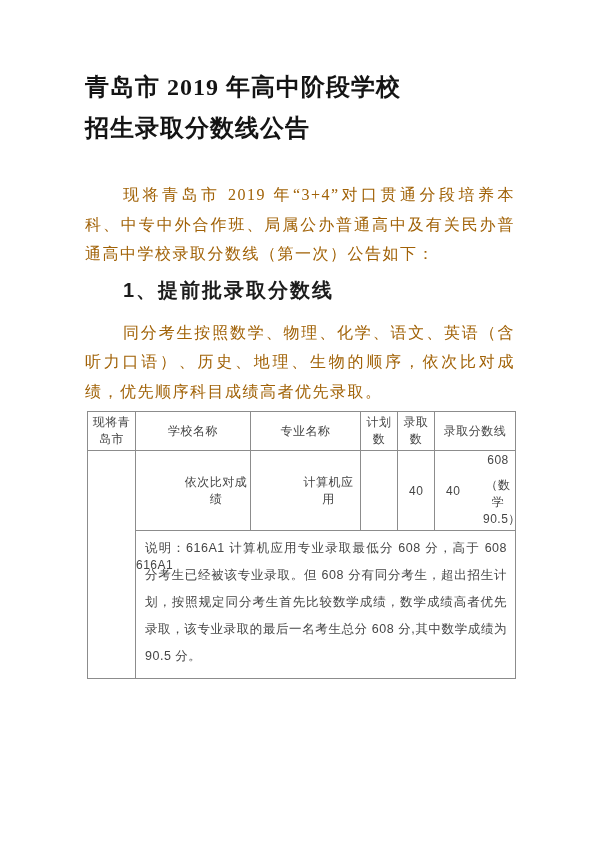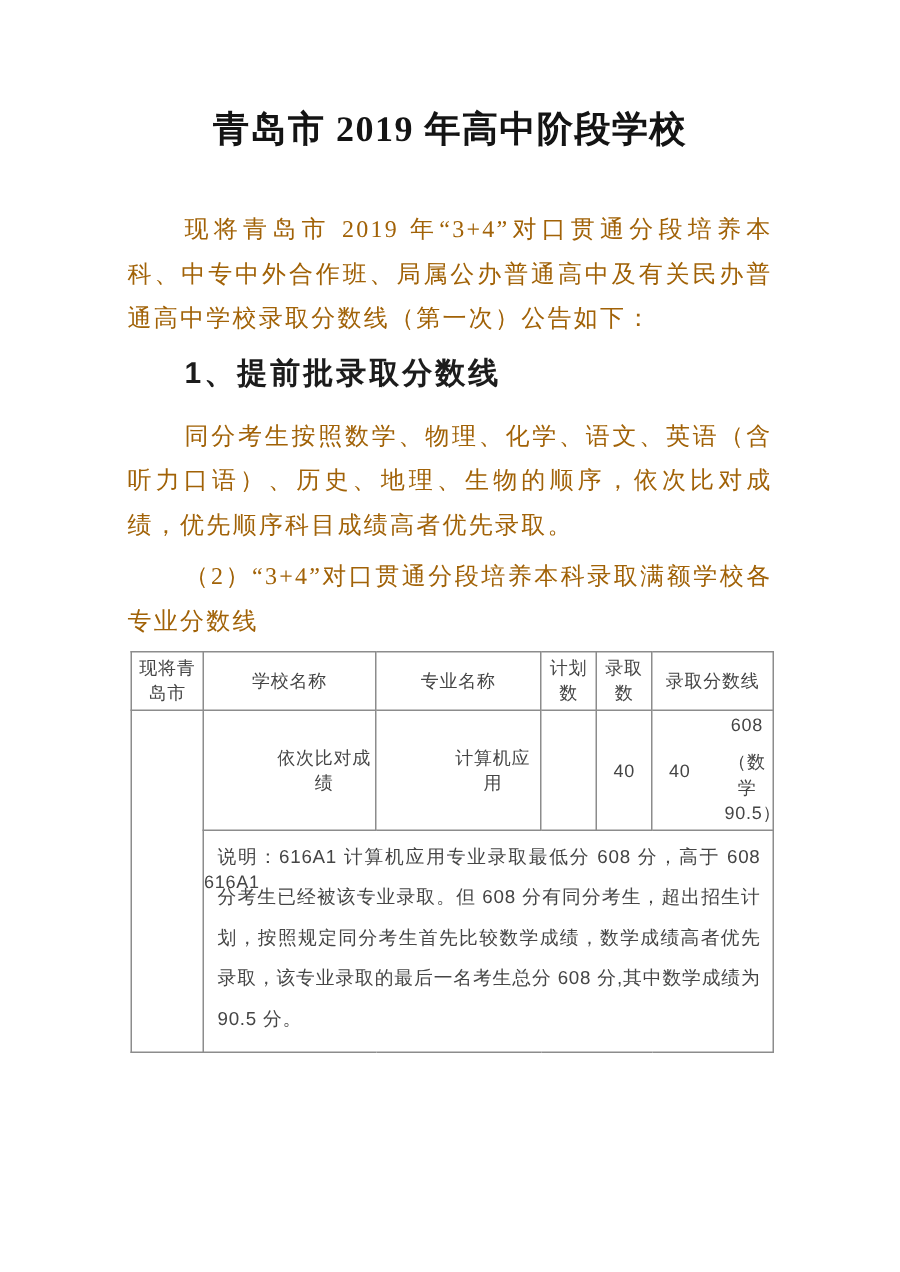--- a/index.html
+++ b/index.html
@@ -16,21 +16,21 @@
     padding: 67px 85px 0 85px;
     font-family: "Liberation Serif", serif;
     color: #262626;
     overflow: hidden;
   }
   .doc-title {
     margin: 0 0 31px 0;
     font-size: 24px;
     line-height: 41px;
     font-weight: bold;
-    text-align: center;
+    text-align: left;
     color: #141414;
     letter-spacing: 1px;
   }
   .title-line { display: block; }
   .body-para {
     margin: 0 0 5px 0;
     font-size: 16px;
     line-height: 29.5px;
     text-align: justify;
     text-justify: inter-character;
@@ -78,30 +78,30 @@
     height: 74px;
   }
 </style>
 </head>
 <body>
 
 <div class="page">
 
   <h1 class="doc-title">
     <span class="title-line">青岛市 2019 年高中阶段学校</span>
+    <span class="title-line">招生录取分数线公告</span>
   </h1>
 
   <p class="body-para first">现将青岛市 2019 年“3+4”对口贯通分段培养本科、中专中外合作班、局属公办普通高中及有关民办普通高中学校录取分数线（第一次）公告如下：</p>
 
   <h2 class="section-heading">1、提前批录取分数线</h2>
 
 
   <p class="body-para">同分考生按照数学、物理、化学、语文、英语（含听力口语）、历史、地理、生物的顺序，依次比对成绩，优先顺序科目成绩高者优先录取。</p>
 
-  <p class="body-para">（2）“3+4”对口贯通分段培养本科录取满额学校各专业分数线</p>
 
   <table class="score-table">
     <colgroup>
       <col style="width:48px">
       <col style="width:115px">
       <col style="width:110px">
       <col style="width:37px">
       <col style="width:37px">
       <col style="width:81px">
     </colgroup>

